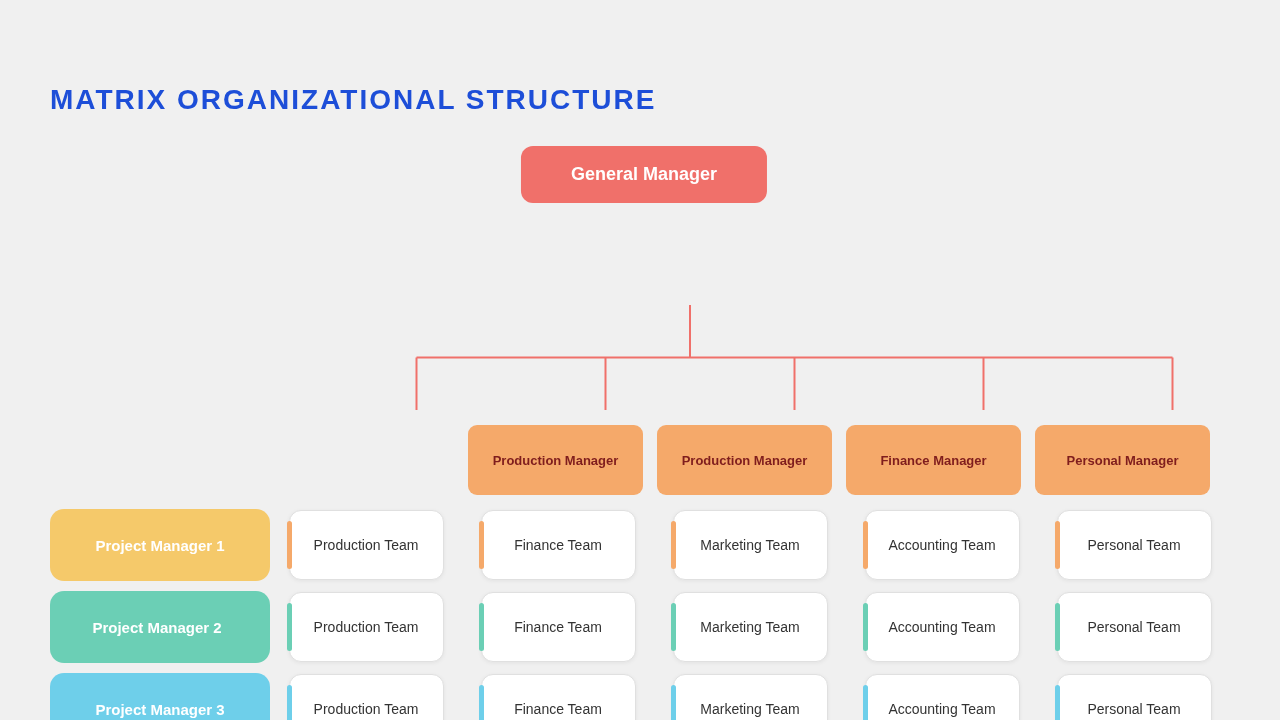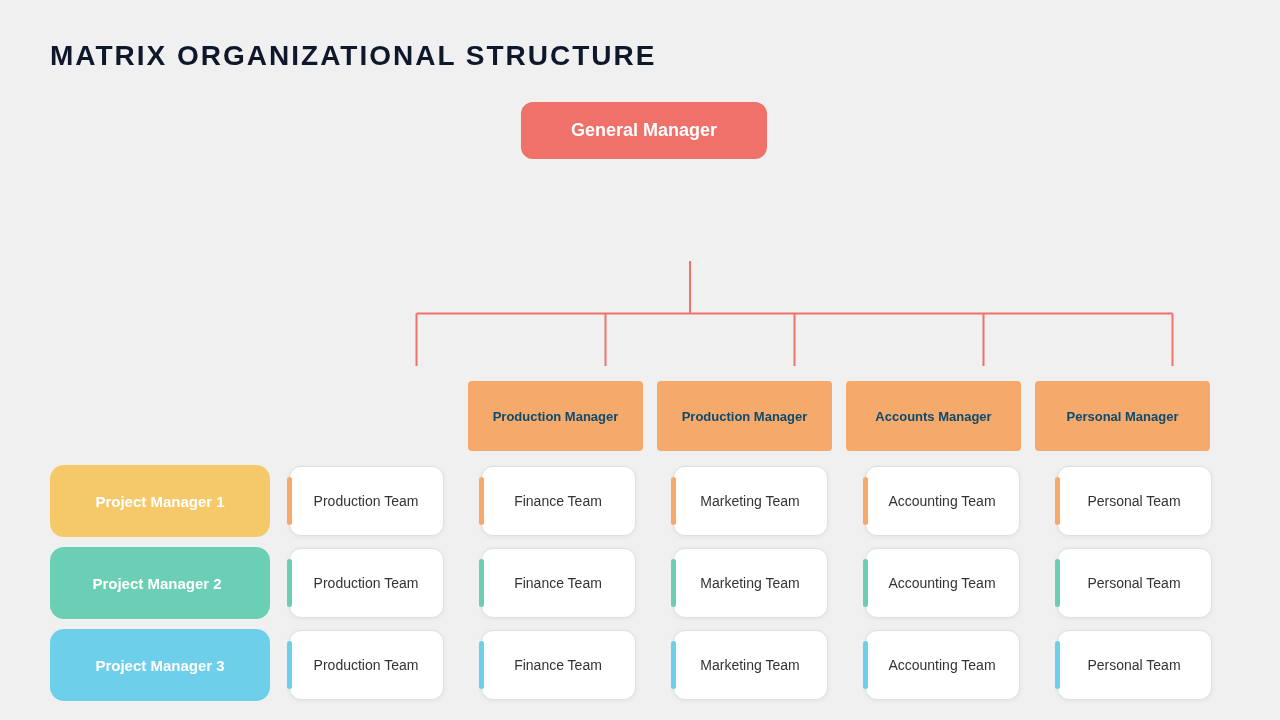--- a/index.html
+++ b/index.html
@@ -17,42 +17,43 @@
       height: 720px;
       background: #f0f0f0;
       padding: 40px 50px;
       position: relative;
     }
 
     .title {
       font-size: 28px;
       font-weight: 900;
       letter-spacing: 2px;
-      color: #0f172a;
+      color: #1d4ed8;
       margin-bottom: 30px;
       font-family: 'Arial Black', 'Arial', sans-serif;
+      margin-top: 44px;
     }
 
     .gm-box {
       background: #f0706a;
       color: white;
       border-radius: 12px;
       padding: 18px 50px;
       font-size: 18px;
       font-weight: 600;
       text-align: center;
       position: relative;
       z-index: 2;
       min-width: 240px;
     }
 
     .manager-box {
       background: #f5a96a;
-      color: #0c4a6e;
-      border-radius: 4px;
+      color: #7f1d1d;
+      border-radius: 9px;
       padding: 18px 10px;
       font-size: 13px;
       font-weight: 600;
       text-align: center;
       flex: 1;
       max-width: 175px;
       min-height: 70px;
       display: flex;
       align-items: center;
       justify-content: center;
@@ -173,21 +174,21 @@
 
     <div style="margin-top:62px; display:flex; justify-content:flex-end; padding:0 20px; gap:14px;">
       <div style="flex:1;"></div>
       <div class="manager-box">
         <span>Production Manager</span>
       </div>
       <div class="manager-box">
         <span>Production Manager</span>
       </div>
       <div class="manager-box">
-        <span>Accounts Manager</span>
+        <span>Finance Manager</span>
       </div>
       <div class="manager-box">
         <span>Personal Manager</span>
       </div>
     </div>
   </div>
 
   <div class="matrix-grid" style="margin-top:14px;">
 
     <div class="matrix-row">

